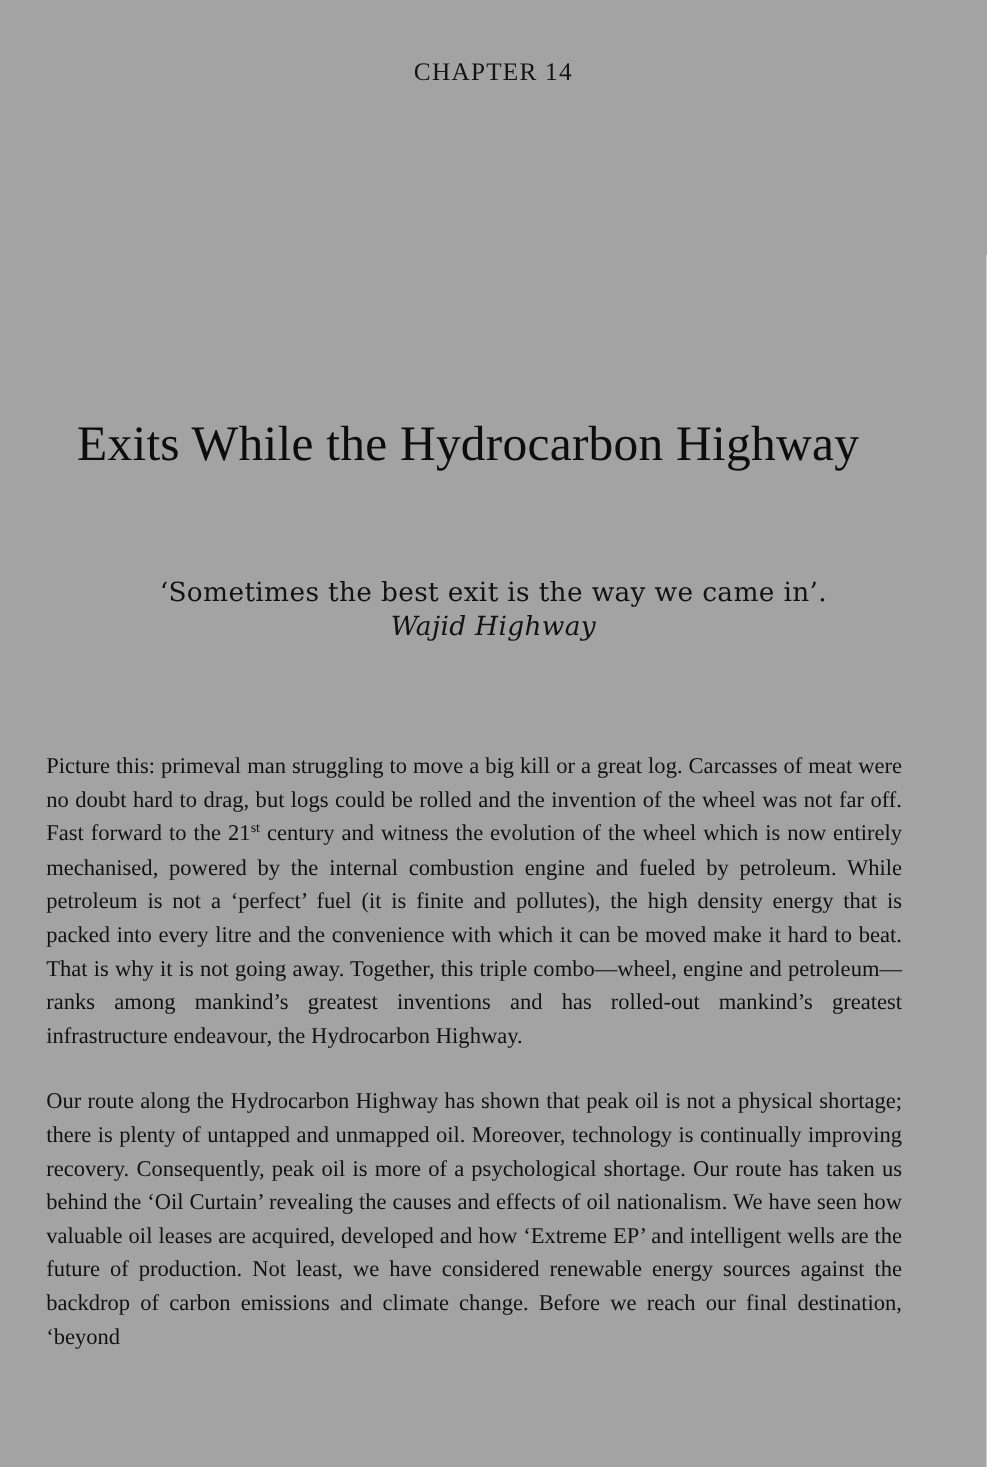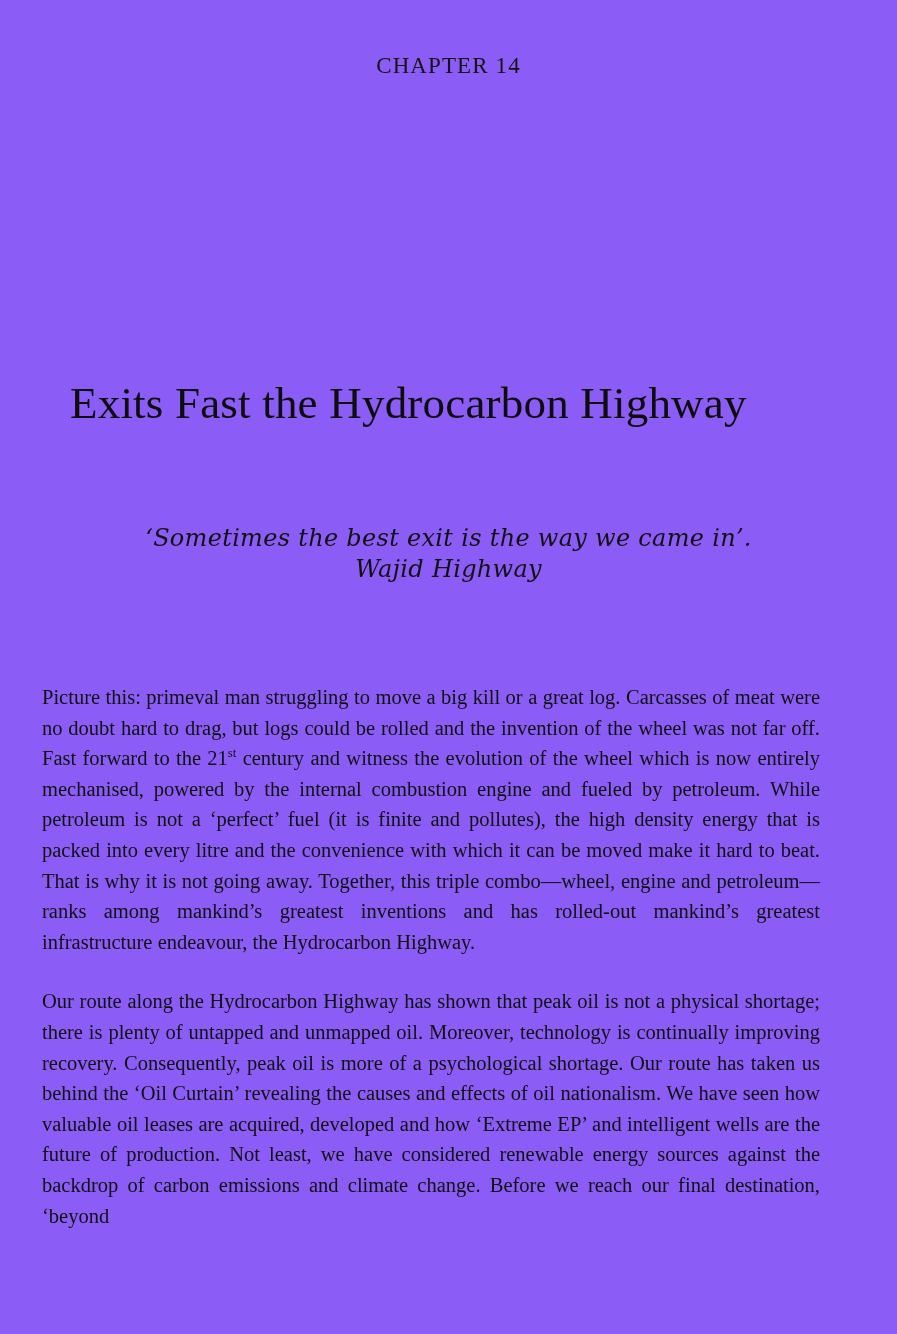--- a/index.html
+++ b/index.html
@@ -7,21 +7,21 @@
     margin: 0;
     padding: 0;
     background: #ffffff;
   }
 
   .page {
     position: relative;
     width: 897px;
     height: 1334px;
     margin: 0 auto;
-    background: #8b5cf6;
+    background: #a3a3a3;
     color: #111111;
     overflow: hidden;
     font-family: "Liberation Serif", "DejaVu Serif", serif;
     -webkit-font-smoothing: antialiased;
   }
 
   
   .chapter-head {
     position: absolute;
     top: 52px;
@@ -57,21 +57,20 @@
     position: absolute;
     top: 524px;
     left: 0;
     width: 897px;
     text-align: center;
   }
 
   .epigraph-quote {
     display: block;
     font-family: "DejaVu Serif", "Liberation Serif", serif;
-    font-style: italic;
     font-size: 24px;
     line-height: 1.22;
     color: #121212;
     letter-spacing: 0.3px;
   }
 
   .epigraph-author {
     display: block;
     font-family: "DejaVu Serif", "Liberation Serif", serif;
     font-style: italic;
@@ -113,21 +112,21 @@
     font-family: Liberation Serif, serif;
   }
 </style>
 </head>
 <body>
 
 <div class="page">
 
   <div class="chapter-head">CHAPTER 14</div>
 
-  <h1 class="chapter-title">Exits Fast the Hydrocarbon Highway</h1>
+  <h1 class="chapter-title">Exits While the Hydrocarbon Highway</h1>
 
   <div class="epigraph">
     <span class="epigraph-quote">‘Sometimes the best exit is the way we came in’.</span>
     <span class="epigraph-author">Wajid Highway</span>
   </div>
 
   <div class="body-block">
 
     <p class="body-paragraph">
       <span>Picture this: primeval man struggling to move a big kill or a great log. Carcasses of meat were no doubt hard to drag, but logs could be rolled and the invention of the wheel was not far off. Fast forward to the 21</span><sup>st</sup><span> century and witness the evolution of the wheel which is now entirely mechanised, powered by the internal combustion engine and fueled by petroleum. While petroleum is not a ‘perfect’ fuel (it is finite and pollutes), the high density energy that is packed into every litre and the convenience with which it can be moved make it hard to beat. That is why it is not going away. Together, this triple combo—wheel, engine and petroleum—ranks among mankind’s greatest inventions and has rolled-out mankind’s greatest infrastructure endeavour, the Hydrocarbon Highway.</span>

